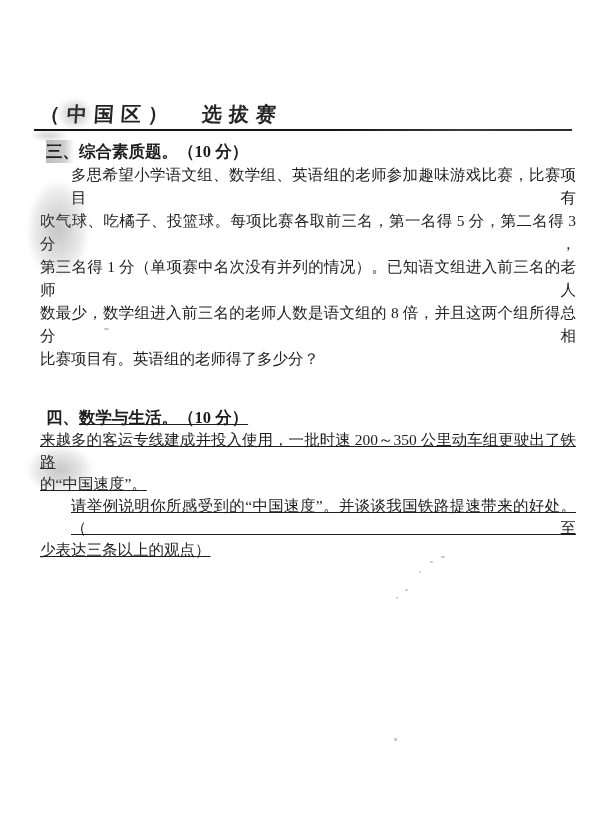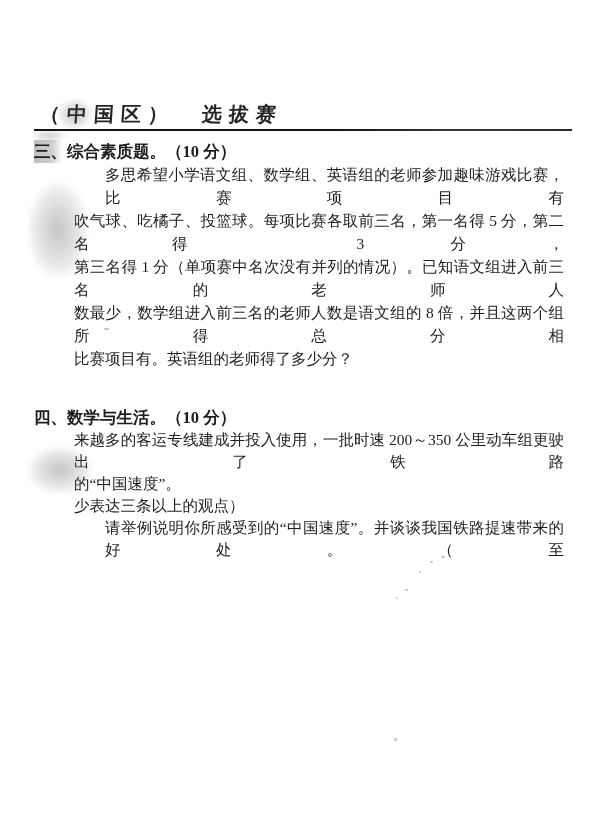--- a/index.html
+++ b/index.html
@@ -25,39 +25,38 @@
     white-space: nowrap;
   }
   .header-rule {
     position: absolute;
     left: 34px; top: 129px;
     width: 538px; height: 2px;
     background: linear-gradient(90deg, #141414 55%, #3c3c3c 80%, #2a2a2a);
   }
 
   
-  .q-block { position: absolute; left: 28px; width: 536px; }
+  .q-block { position: absolute; left: 40px; width: 536px; }
   .q3 { top: 140px; font-size: 15.5px; line-height: 23px; }
-  .q4 { top: 407px; font-size: 15.5px; line-height: 22px; }
+  .q4 { top: 407px; font-size: 15.5px; line-height: 22px; text-decoration: underline; }
 
   .q-heading {
     font-weight: bold;
     font-size: 16.5px;
     padding-left: 6px;
     white-space: nowrap;
   }
   .q-marker { display: inline-block; }
   .q-marker.highlighted {
     background: linear-gradient(90deg, rgba(148,148,148,0.6) 0%, rgba(148,148,148,0.45) 55%, rgba(148,148,148,0) 85%);
   }
 
   .line {
     text-align: justify;
     text-justify: inter-character;
-    margin-left: 46px;
   }
   .line.fill { text-align-last: justify; }
   .line.indent { padding-left: 31px; }
 
   
   .smudge {
     position: absolute;
     background: radial-gradient(ellipse at center, rgba(85,85,85,0.34) 0%, rgba(85,85,85,0.12) 55%, rgba(85,85,85,0) 75%);
     filter: blur(2px);
     pointer-events: none;
@@ -100,22 +99,22 @@
     <div class="line fill">数最少，数学组进入前三名的老师人数是语文组的 8 倍，并且这两个组所得总分相</div>
     <div class="line">比赛项目有。英语组的老师得了多少分？</div>
   </div>
 
   <div class="q-block q4">
     <div class="q-heading">
       <span class="q-marker">四、</span><span>数学与生活。（10 分）</span>
     </div>
     <div class="line fill">来越多的客运专线建成并投入使用，一批时速 200～350 公里动车组更驶出了铁路</div>
     <div class="line">的“中国速度”。</div>
+    <div class="line fill indent">请举例说明你所感受到的“中国速度”。并谈谈我国铁路提速带来的好处。（至</div>
     <div class="line">少表达三条以上的观点）</div>
-    <div class="line fill indent">请举例说明你所感受到的“中国速度”。并谈谈我国铁路提速带来的好处。（至</div>
   </div>
 
   <div class="smudge smudge-header"></div>
   <div class="smudge smudge-underline"></div>
   <div class="smudge smudge-q3-left"></div>
   <div class="smudge smudge-q4-left"></div>
 
   <div class="speckle sp1"></div>
   <div class="speckle sp2"></div>
   <div class="speckle sp3"></div>

